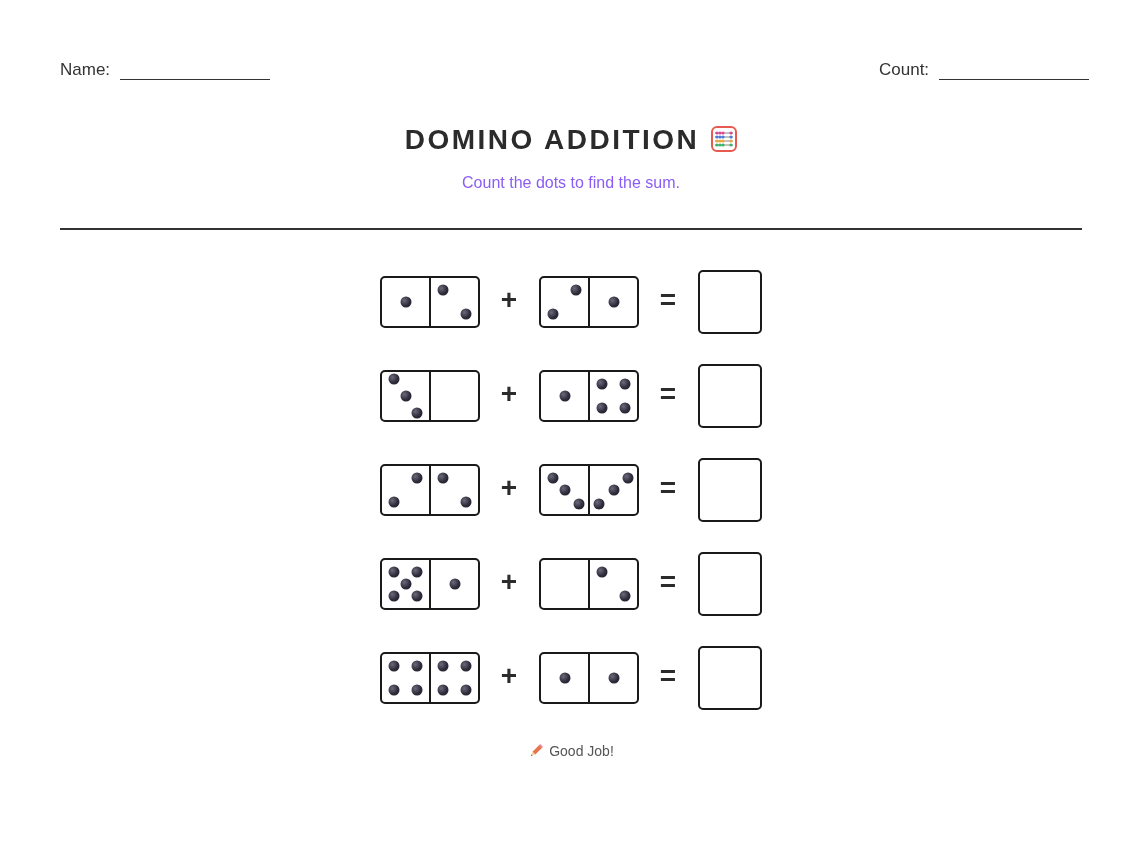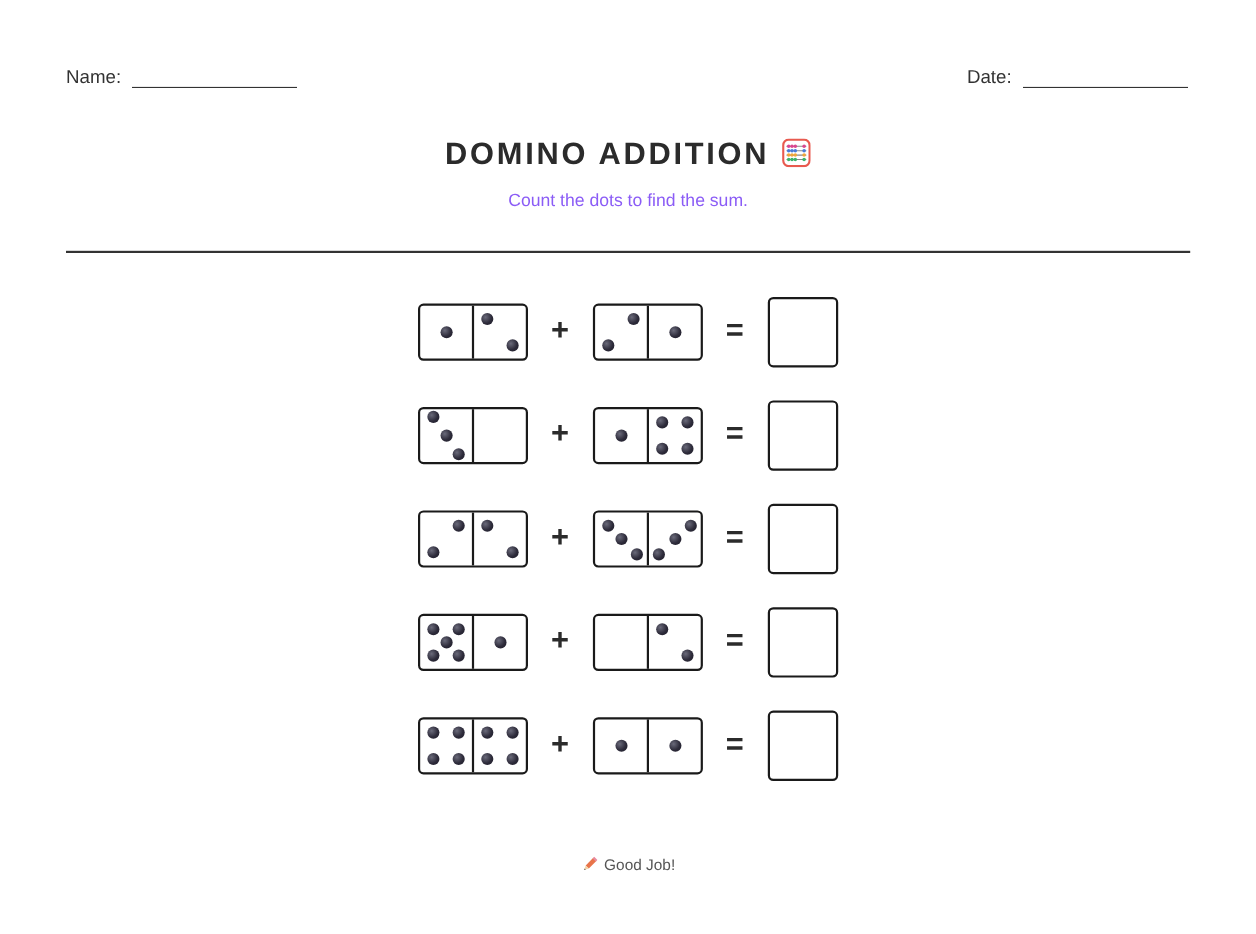--- a/index.html
+++ b/index.html
@@ -17,32 +17,32 @@
   .domino { position:absolute; top:6px; width:96px; height:48px; border:2px solid #1a1a1a; border-radius:5px; display:flex; background:#fff; }
   .domino.a { left:0; }
   .domino.b { left:159px; }
   .half { position:relative; flex:1; }
   .half + .half { border-left:2px solid #1a1a1a; }
   .dot { position:absolute; width:11px; height:11px; border-radius:50%; background:radial-gradient(circle at 35% 35%, #6a6a7a 0%, #2d2b3a 55%, #1c1a26 100%); transform:translate(-50%,-50%); }
   .op { position:absolute; top:14px; font-size:28px; font-weight:bold; color:#2b2b2b; width:30px; text-align:center; line-height:32px; }
   .op.plus { left:114px; }
   .op.eq { left:273px; }
   .answer { position:absolute; left:318px; top:0; width:60px; height:60px; border:2px solid #1a1a1a; border-radius:5px; background:#fff; }
-  .footer { position:absolute; top:778px; left:0; width:1142px; text-align:center; font-size:14px; color:#555; }
+  .footer { position:absolute; top:743px; left:0; width:1142px; text-align:center; font-size:14px; color:#555; }
   .pencil { display:inline-block; width:16px; height:16px; vertical-align:-3px; margin-right:5px; }
 </style>
 </head>
 <body>
 
 <div class="field" id="name-field">
   <span>Name:</span>
   <span class="line"></span>
 </div>
 <div class="field" id="date-field">
-  <span>Date:</span>
+  <span>Count:</span>
   <span class="line"></span>
 </div>
 
 <div class="title">
   <span>DOMINO ADDITION</span><span class="abacus"><svg viewBox="0 0 26 26" width="26" height="26">
       <rect x="1" y="1" width="24" height="24" rx="5" fill="#fff" stroke="#e85a4f" stroke-width="2"></rect>
       <line x1="4" y1="7" x2="22" y2="7" stroke="#888" stroke-width="1"></line>
       <line x1="4" y1="11" x2="22" y2="11" stroke="#888" stroke-width="1"></line>
       <line x1="4" y1="15" x2="22" y2="15" stroke="#888" stroke-width="1"></line>
       <line x1="4" y1="19" x2="22" y2="19" stroke="#888" stroke-width="1"></line>

